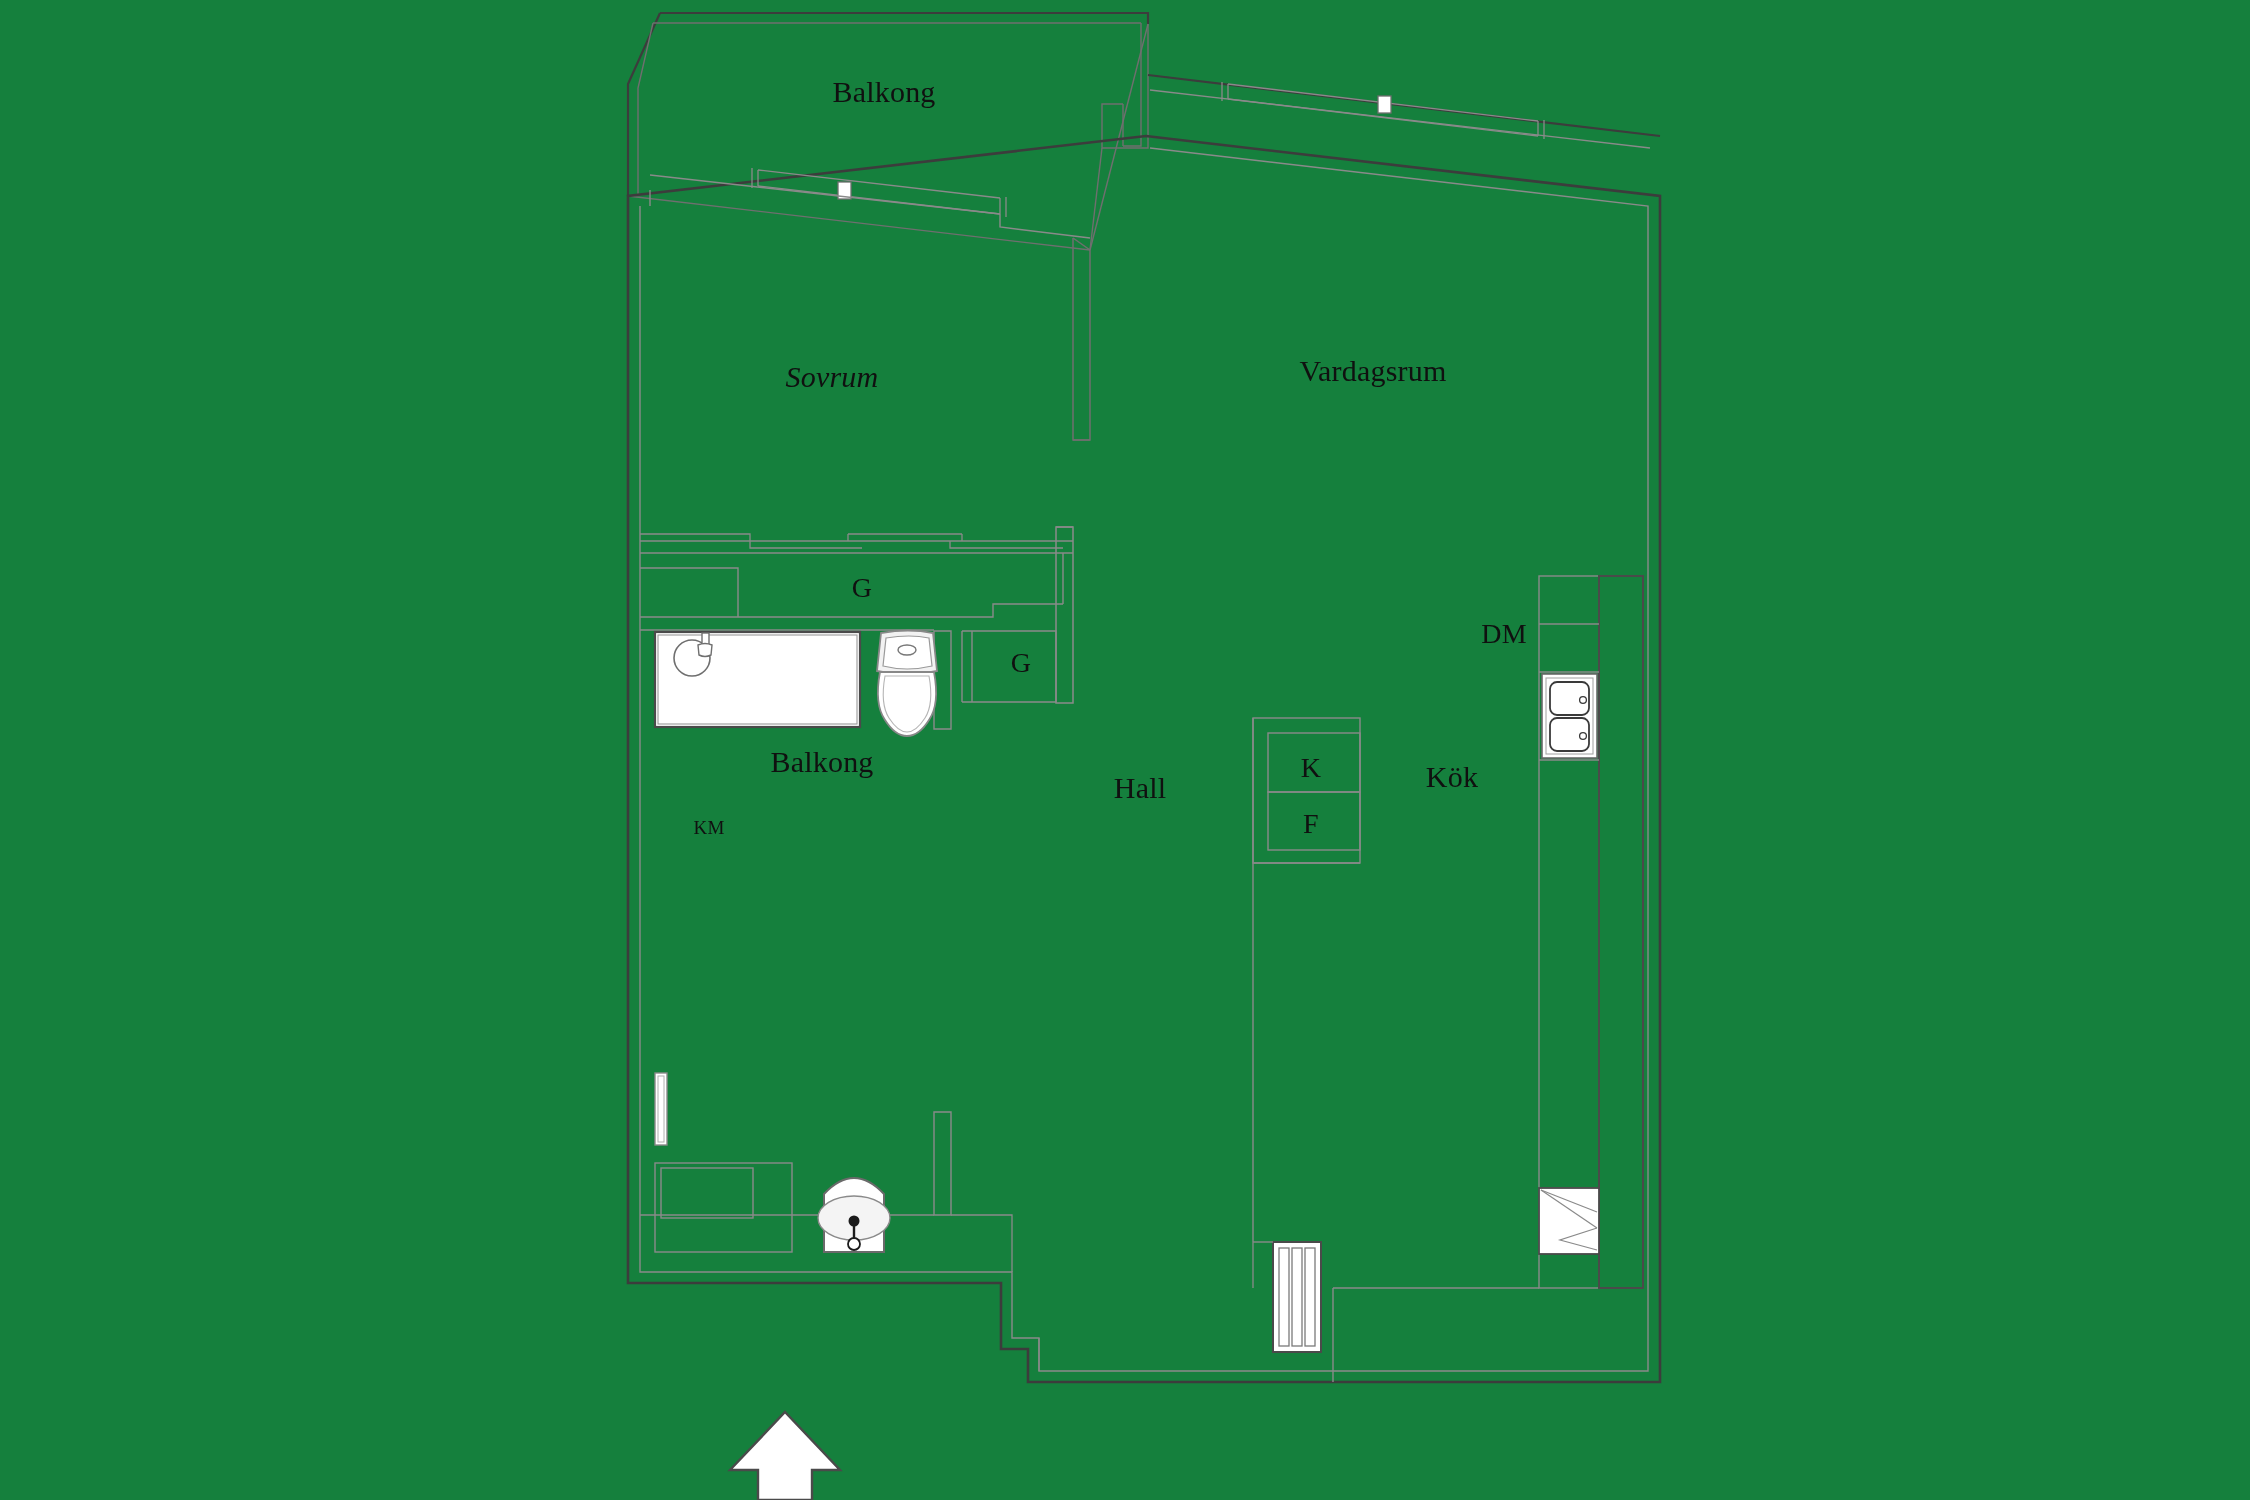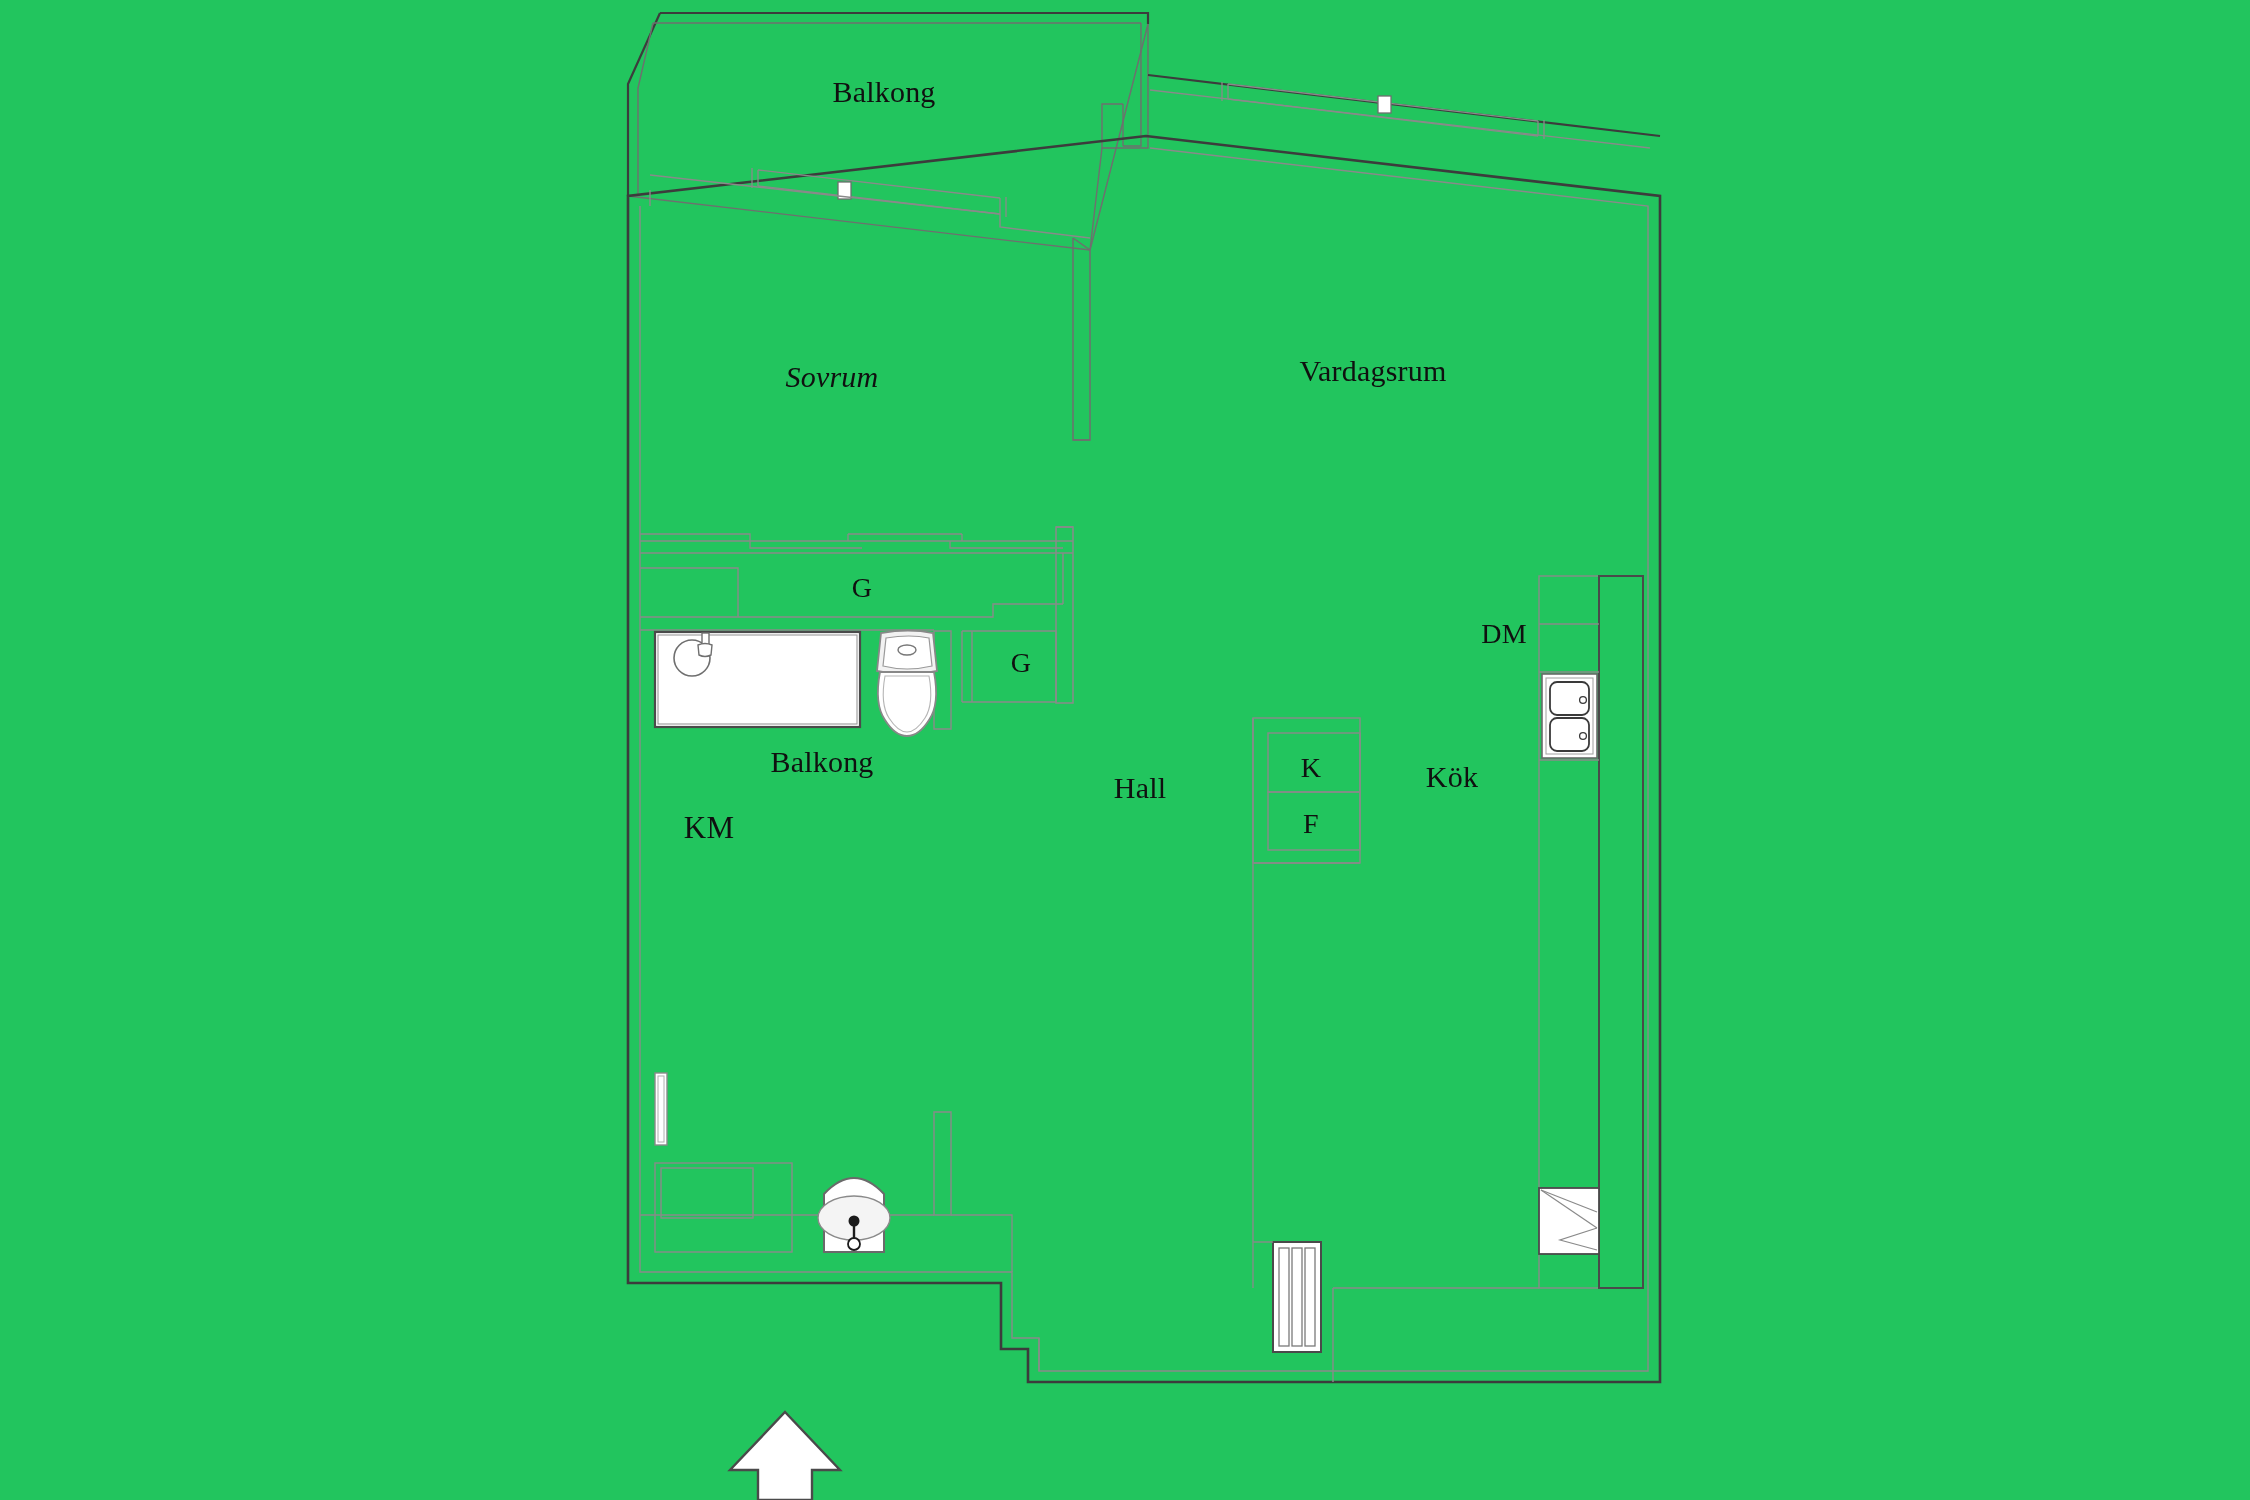--- a/index.html
+++ b/index.html
@@ -10,21 +10,21 @@
   body {
     width: 2250px;
     height: 1500px;
     overflow: hidden;
     font-family: "Liberation Serif", "DejaVu Serif", serif;
   }
   #plan-root {
     position: relative;
     width: 2250px;
     height: 1500px;
-    background: #22c55e;
+    background: #15803d;
   }
   #floorplan-svg {
     position: absolute;
     left: 0;
     top: 0;
     width: 2250px;
     height: 1500px;
     display: block;
   }
   .room-label {
@@ -32,21 +32,21 @@
     color: #101010;
     white-space: nowrap;
     transform: translate(-50%, -50%);
     font-family: "Liberation Serif", "DejaVu Serif", serif;
     font-weight: 400;
     letter-spacing: 0.2px;
     pointer-events: none;
   }
   .lbl-lg { font-size: 30px; }
   .lbl-md { font-size: 28px; }
-  .lbl-sm { font-size: 31px; }
+  .lbl-sm { font-size: 19px; }
 </style>
 </head>
 <body>
 
 <div id="plan-root">
 
   <svg id="floorplan-svg" viewBox="0 0 2250 1500">
 
     <g fill="none" stroke="#3c3c3c" stroke-width="2.2">
 

